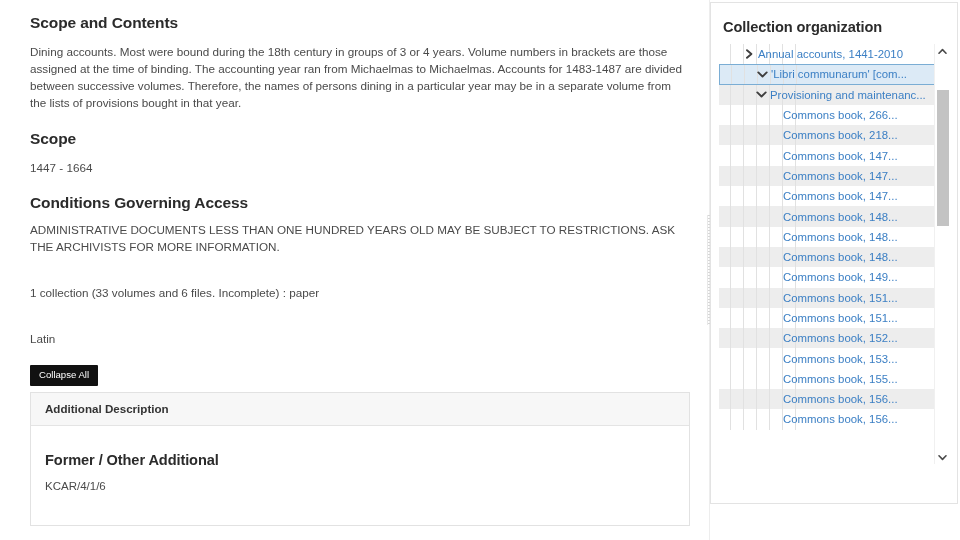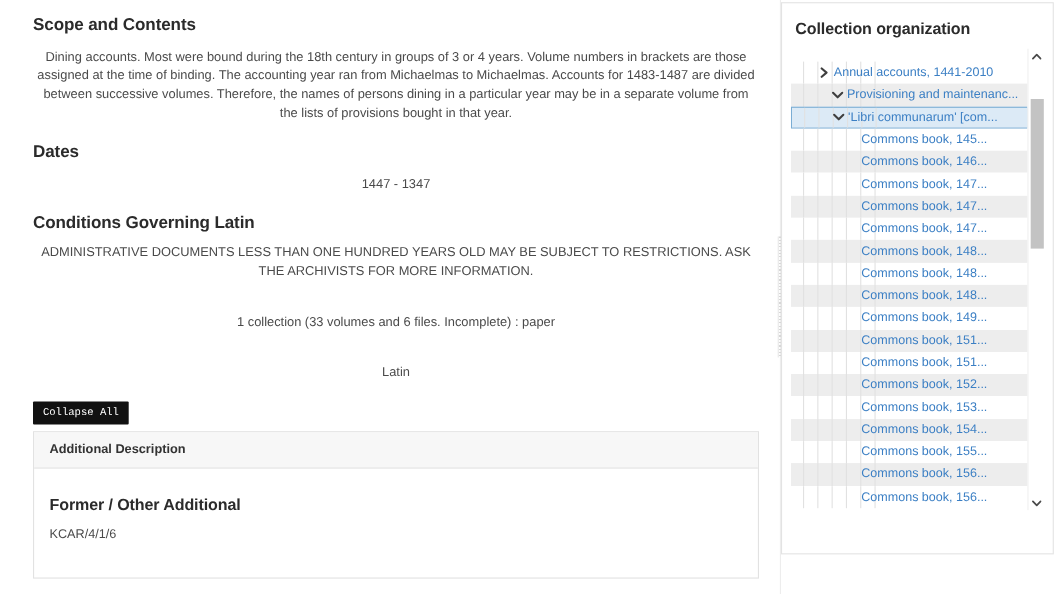--- a/index.html
+++ b/index.html
@@ -19,35 +19,35 @@
   }
   .inner{padding:0 14px 0 30px;}
 
   h2.sec{
     font-size:15.5px;font-weight:bold;color:#2b2b2b;
     margin:0;padding:0;letter-spacing:-0.1px;
     font-family:"Liberation Sans", sans-serif;
   }
   p.body{
     font-size:11.7px;line-height:17px;color:#4a4a4a;
-    margin:0;padding:0;text-align:center;
+    margin:0;padding:0;
   }
   .gap-h{height:13px;}
   .gap-p{height:10px;}
   .gap-sec{height:20px;}
 
   
   .btn-collapse{
     display:inline-block;
     background:#111111;color:#ffffff;
     font-size:9.6px;font-weight:normal;
     padding:5px 9px 6px 9px;
     border:none;border-radius:1px;
     cursor:pointer;line-height:1;
-    font-family:Liberation Mono, monospace;
+    font-family:Liberation Sans, sans-serif;
   }
 
   
   .card{
     border:1px solid #e2e2e2;
     border-top:1px solid #e2e2e2;
     background:#fff;
     margin-top:6px;
   }
   .card-head{
@@ -99,21 +99,21 @@
     padding:16px 0 9px 12px;margin:0;letter-spacing:-0.1px;
   }
   .tree-wrap{
     position:relative;
     margin:0 8px 0 8px;
     height:420px;
     background:#fff;
     overflow:hidden;
   }
   .tree-rows{
-    position:absolute;left:0;top:0;right:14px;margin-top:12px;
+    position:absolute;left:0;top:0;right:14px;
   }
   .row{
     position:relative;
     height:20.3px;
     box-sizing:border-box;
     display:flex;align-items:center;
     background:#ffffff;
     font-size:11.4px;
     white-space:nowrap;
     cursor:pointer;
@@ -180,28 +180,28 @@
       <div class="gap-h" style="height:14px"></div>
 
       
       <h2 class="sec">Scope and Contents</h2>
       <div class="gap-p" style="height:11px"></div>
       <p class="body">Dining accounts. Most were bound during the 18th century in groups of 3 or 4 years. Volume numbers in brackets are those assigned at the time of binding. The accounting year ran from Michaelmas to Michaelmas. Accounts for 1483-1487 are divided between successive volumes. Therefore, the names of persons dining in a particular year may be in a separate volume from the lists of provisions bought in that year.</p>
 
       <div class="gap-sec" style="height:19px"></div>
 
       
-      <h2 class="sec">Dates</h2>
+      <h2 class="sec">Scope</h2>
       <div class="gap-p" style="height:11px"></div>
-      <p class="body">1447 - 1347</p>
+      <p class="body">1447 - 1664</p>
 
       <div class="gap-sec" style="height:18px"></div>
 
       
-      <h2 class="sec">Conditions Governing Latin</h2>
+      <h2 class="sec">Conditions Governing Access</h2>
       <div class="gap-p" style="height:9px"></div>
       <p class="body">ADMINISTRATIVE DOCUMENTS LESS THAN ONE HUNDRED YEARS OLD MAY BE SUBJECT TO RESTRICTIONS. ASK THE ARCHIVISTS FOR MORE INFORMATION.</p>
 
       <div class="gap-sec" style="height:18px"></div>
 
       
       <div class="gap-p" style="height:11px"></div>
       <p class="body">1 collection (33 volumes and 6 files. Incomplete) : paper</p>
 
       <div class="gap-sec" style="height:18px"></div>
@@ -251,79 +251,79 @@
               <i style="left: 76px;"></i>
             </div>
             <div style="flex: 0 0 auto; width: 24px;"></div>
             <span class="chev">
               <svg width="9" height="10" viewBox="0 0 9 10">
                 <path d="M2 1.2 L6.4 5 L2 8.8" fill="none" stroke="#3f3f3f" stroke-width="1.9" stroke-linecap="round" stroke-linejoin="round"></path>
               </svg>
             </span>
             <span class="lbl">Annual accounts, 1441-2010</span>
           </div>
+          <div class="row sel">
+            <div class="guides">
+              <i style="left: 11px;"></i>
+              <i style="left: 24px;"></i>
+              <i style="left: 37px;"></i>
+              <i style="left: 50px;"></i>
+              <i style="left: 63px;"></i>
+              <i style="left: 76px;"></i>
+            </div>
+            <div style="flex: 0 0 auto; width: 36px;"></div>
+            <span class="chev">
+              <svg width="11" height="9" viewBox="0 0 11 9">
+                <path d="M1.3 2.4 L5.5 6.5 L9.7 2.4" fill="none" stroke="#3f3f3f" stroke-width="1.9" stroke-linecap="round" stroke-linejoin="round"></path>
+              </svg>
+            </span>
+            <span class="lbl">'Libri communarum' [com...</span>
+          </div>
           <div class="row alt">
             <div class="guides">
               <i style="left: 11px;"></i>
               <i style="left: 24px;"></i>
               <i style="left: 37px;"></i>
               <i style="left: 50px;"></i>
               <i style="left: 63px;"></i>
               <i style="left: 76px;"></i>
             </div>
             <div style="flex: 0 0 auto; width: 36px;"></div>
             <span class="chev">
               <svg width="11" height="9" viewBox="0 0 11 9">
                 <path d="M1.3 2.4 L5.5 6.5 L9.7 2.4" fill="none" stroke="#3f3f3f" stroke-width="1.9" stroke-linecap="round" stroke-linejoin="round"></path>
               </svg>
             </span>
             <span class="lbl">Provisioning and maintenanc...</span>
           </div>
-          <div class="row sel">
-            <div class="guides">
-              <i style="left: 11px;"></i>
-              <i style="left: 24px;"></i>
-              <i style="left: 37px;"></i>
-              <i style="left: 50px;"></i>
-              <i style="left: 63px;"></i>
-              <i style="left: 76px;"></i>
-            </div>
-            <div style="flex: 0 0 auto; width: 36px;"></div>
-            <span class="chev">
-              <svg width="11" height="9" viewBox="0 0 11 9">
-                <path d="M1.3 2.4 L5.5 6.5 L9.7 2.4" fill="none" stroke="#3f3f3f" stroke-width="1.9" stroke-linecap="round" stroke-linejoin="round"></path>
-              </svg>
-            </span>
-            <span class="lbl">'Libri communarum' [com...</span>
-          </div>
-          <div class="row">
-            <div class="guides">
-              <i style="left: 11px;"></i>
-              <i style="left: 24px;"></i>
-              <i style="left: 37px;"></i>
-              <i style="left: 50px;"></i>
-              <i style="left: 63px;"></i>
-              <i style="left: 76px;"></i>
-            </div>
-            <div style="flex: 0 0 auto; width: 62px;"></div>
-            <span class="chev" style="width: 0px; flex: 0 0 0px;"></span>
-            <span class="lbl">Commons book, 145...</span>
-          </div>
-          <div class="row alt">
-            <div class="guides">
-              <i style="left: 11px;"></i>
-              <i style="left: 24px;"></i>
-              <i style="left: 37px;"></i>
-              <i style="left: 50px;"></i>
-              <i style="left: 63px;"></i>
-              <i style="left: 76px;"></i>
-            </div>
-            <div style="flex: 0 0 auto; width: 62px;"></div>
-            <span class="chev" style="width: 0px; flex: 0 0 0px;"></span>
-            <span class="lbl">Commons book, 146...</span>
+          <div class="row">
+            <div class="guides">
+              <i style="left: 11px;"></i>
+              <i style="left: 24px;"></i>
+              <i style="left: 37px;"></i>
+              <i style="left: 50px;"></i>
+              <i style="left: 63px;"></i>
+              <i style="left: 76px;"></i>
+            </div>
+            <div style="flex: 0 0 auto; width: 62px;"></div>
+            <span class="chev" style="width: 0px; flex: 0 0 0px;"></span>
+            <span class="lbl">Commons book, 266...</span>
+          </div>
+          <div class="row alt">
+            <div class="guides">
+              <i style="left: 11px;"></i>
+              <i style="left: 24px;"></i>
+              <i style="left: 37px;"></i>
+              <i style="left: 50px;"></i>
+              <i style="left: 63px;"></i>
+              <i style="left: 76px;"></i>
+            </div>
+            <div style="flex: 0 0 auto; width: 62px;"></div>
+            <span class="chev" style="width: 0px; flex: 0 0 0px;"></span>
+            <span class="lbl">Commons book, 218...</span>
           </div>
           <div class="row">
             <div class="guides">
               <i style="left: 11px;"></i>
               <i style="left: 24px;"></i>
               <i style="left: 37px;"></i>
               <i style="left: 50px;"></i>
               <i style="left: 63px;"></i>
               <i style="left: 76px;"></i>
             </div>
@@ -453,33 +453,20 @@
               <i style="left: 11px;"></i>
               <i style="left: 24px;"></i>
               <i style="left: 37px;"></i>
               <i style="left: 50px;"></i>
               <i style="left: 63px;"></i>
               <i style="left: 76px;"></i>
             </div>
             <div style="flex: 0 0 auto; width: 62px;"></div>
             <span class="chev" style="width: 0px; flex: 0 0 0px;"></span>
             <span class="lbl">Commons book, 153...</span>
-          </div>
-          <div class="row alt">
-            <div class="guides">
-              <i style="left: 11px;"></i>
-              <i style="left: 24px;"></i>
-              <i style="left: 37px;"></i>
-              <i style="left: 50px;"></i>
-              <i style="left: 63px;"></i>
-              <i style="left: 76px;"></i>
-            </div>
-            <div style="flex: 0 0 auto; width: 62px;"></div>
-            <span class="chev" style="width: 0px; flex: 0 0 0px;"></span>
-            <span class="lbl">Commons book, 154...</span>
           </div>
           <div class="row">
             <div class="guides">
               <i style="left: 11px;"></i>
               <i style="left: 24px;"></i>
               <i style="left: 37px;"></i>
               <i style="left: 50px;"></i>
               <i style="left: 63px;"></i>
               <i style="left: 76px;"></i>
             </div>

